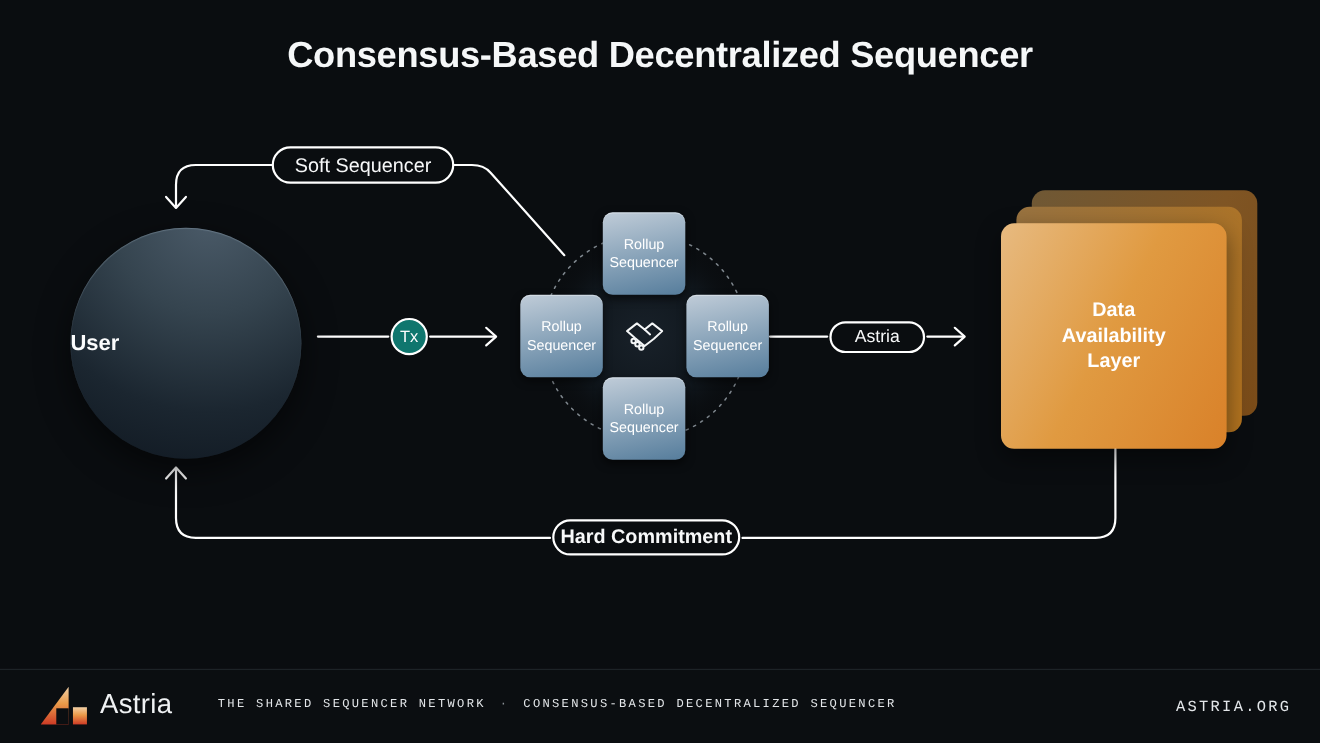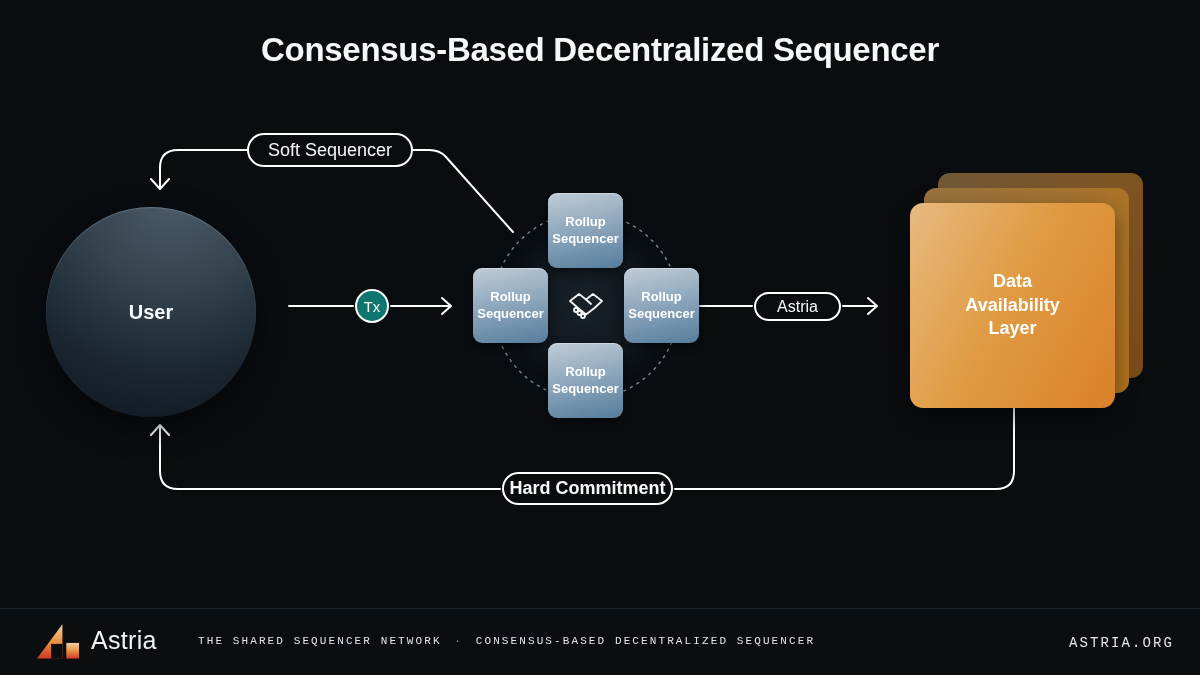--- a/index.html
+++ b/index.html
@@ -14,25 +14,25 @@
 
   .title {
     position: absolute; top: 31px; left: 0; width: 100%;
     text-align: center; font-size: 33px; font-weight: 700;
     letter-spacing: -0.3px; color: #f5f7f8;
   }
 
   .wires { position: absolute; left: 0; top: 0; width: 1200px; height: 608px; }
 
   .user-circle {
-    position: absolute; left: 46px; top: 207px; width: 210px; height: 210px;
+    position: absolute; left: 64px; top: 207px; width: 210px; height: 210px;
     border-radius: 50%;
     background: radial-gradient(circle at 60% -5%, #4b5b69 0%, #35444f 35%, #1b2630 70%, #0f1720 100%);
     box-shadow: inset 0 1px 1px rgba(160,180,195,0.35), 0 10px 30px rgba(0,0,0,0.55);
-    display: flex; align-items: center; justify-content: center;
+    display: flex; align-items: center; justify-content: flex-start;
   }
   .user-circle span { font-size: 20px; font-weight: 700; color: #fbfcfd; }
 
   .pill {
     position: absolute; background: #0a0d10;
     border: 2px solid #ffffff; border-radius: 999px;
     display: flex; align-items: center; justify-content: center;
     color: #f7f8f9; white-space: nowrap;
   }
   .pill-soft  { left: 247px; top: 133px; width: 166px; height: 34px; font-size: 18px; }
@@ -44,38 +44,38 @@
     border: 2px solid #ffffff; border-radius: 50%; background: #0f766e;
     display: flex; align-items: center; justify-content: center;
     font-size: 15px; color: #fbfcfd;
   }
 
   .rollup-box {
     position: absolute; width: 75px; height: 75px; border-radius: 9px;
     background: linear-gradient(168deg, #c0ccd8 0%, #93abbf 42%, #567d9c 100%);
     box-shadow: 0 3px 8px rgba(0,0,0,0.55), inset 0 1px 0 rgba(255,255,255,0.35);
     display: flex; align-items: center; justify-content: center;
-    text-align: center; font-size: 13px; font-weight: 700; line-height: 1.3;
+    text-align: center; font-size: 13px; font-weight: 400; line-height: 1.3;
     color: #ffffff;
   }
   .rollup-top    { left: 548px; top: 193px; }
   .rollup-left   { left: 473px; top: 268px; }
   .rollup-right  { left: 624px; top: 268px; }
   .rollup-bottom { left: 548px; top: 343px; }
 
   .handshake { position: absolute; left: 565px; top: 288px; width: 42px; height: 36px; }
 
   .da-card { position: absolute; width: 205px; height: 205px; border-radius: 12px; }
   .da-back  { left: 938px; top: 173px; background: linear-gradient(115deg, #6f5835 0%, #7f5524 60%, #7a4b18 100%); }
   .da-mid   { left: 924px; top: 188px; background: linear-gradient(115deg, #997340 0%, #b4741f 100%); }
   .da-front {
     left: 910px; top: 203px;
     background: linear-gradient(118deg, #e7ba80 0%, #e09a41 48%, #d98129 100%);
     box-shadow: 0 8px 22px rgba(0,0,0,0.45);
-    display: flex; align-items: center; justify-content: center; border-radius: 13px;
+    display: flex; align-items: center; justify-content: center;
   }
   .da-front span {
     display: block; width: 130px; text-align: center;
     font-size: 18px; font-weight: 700; line-height: 1.3; color: #ffffff;
   }
 
   .footer {
     position: relative; width: 1200px; height: 67px;
     border-top: 1px solid #20262b; background: #0b0e11;
   }

